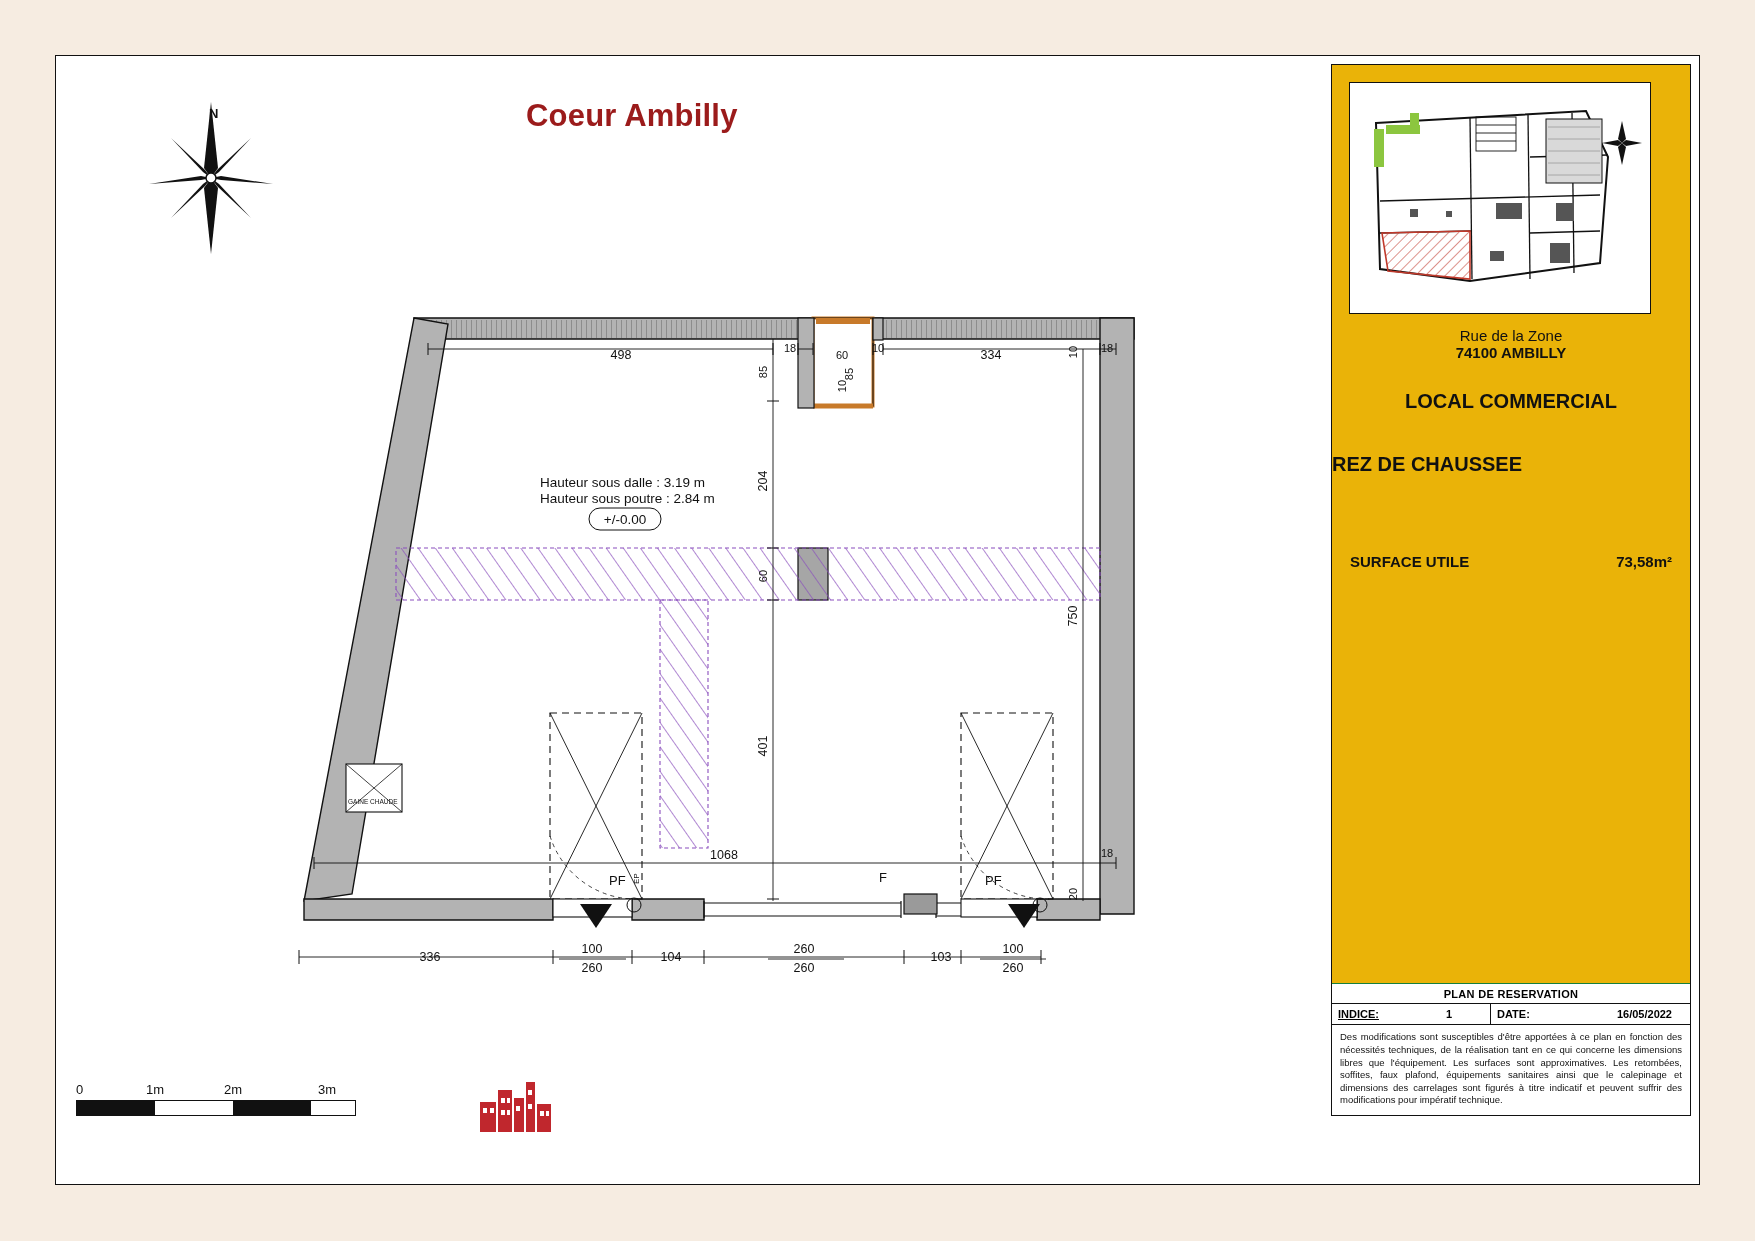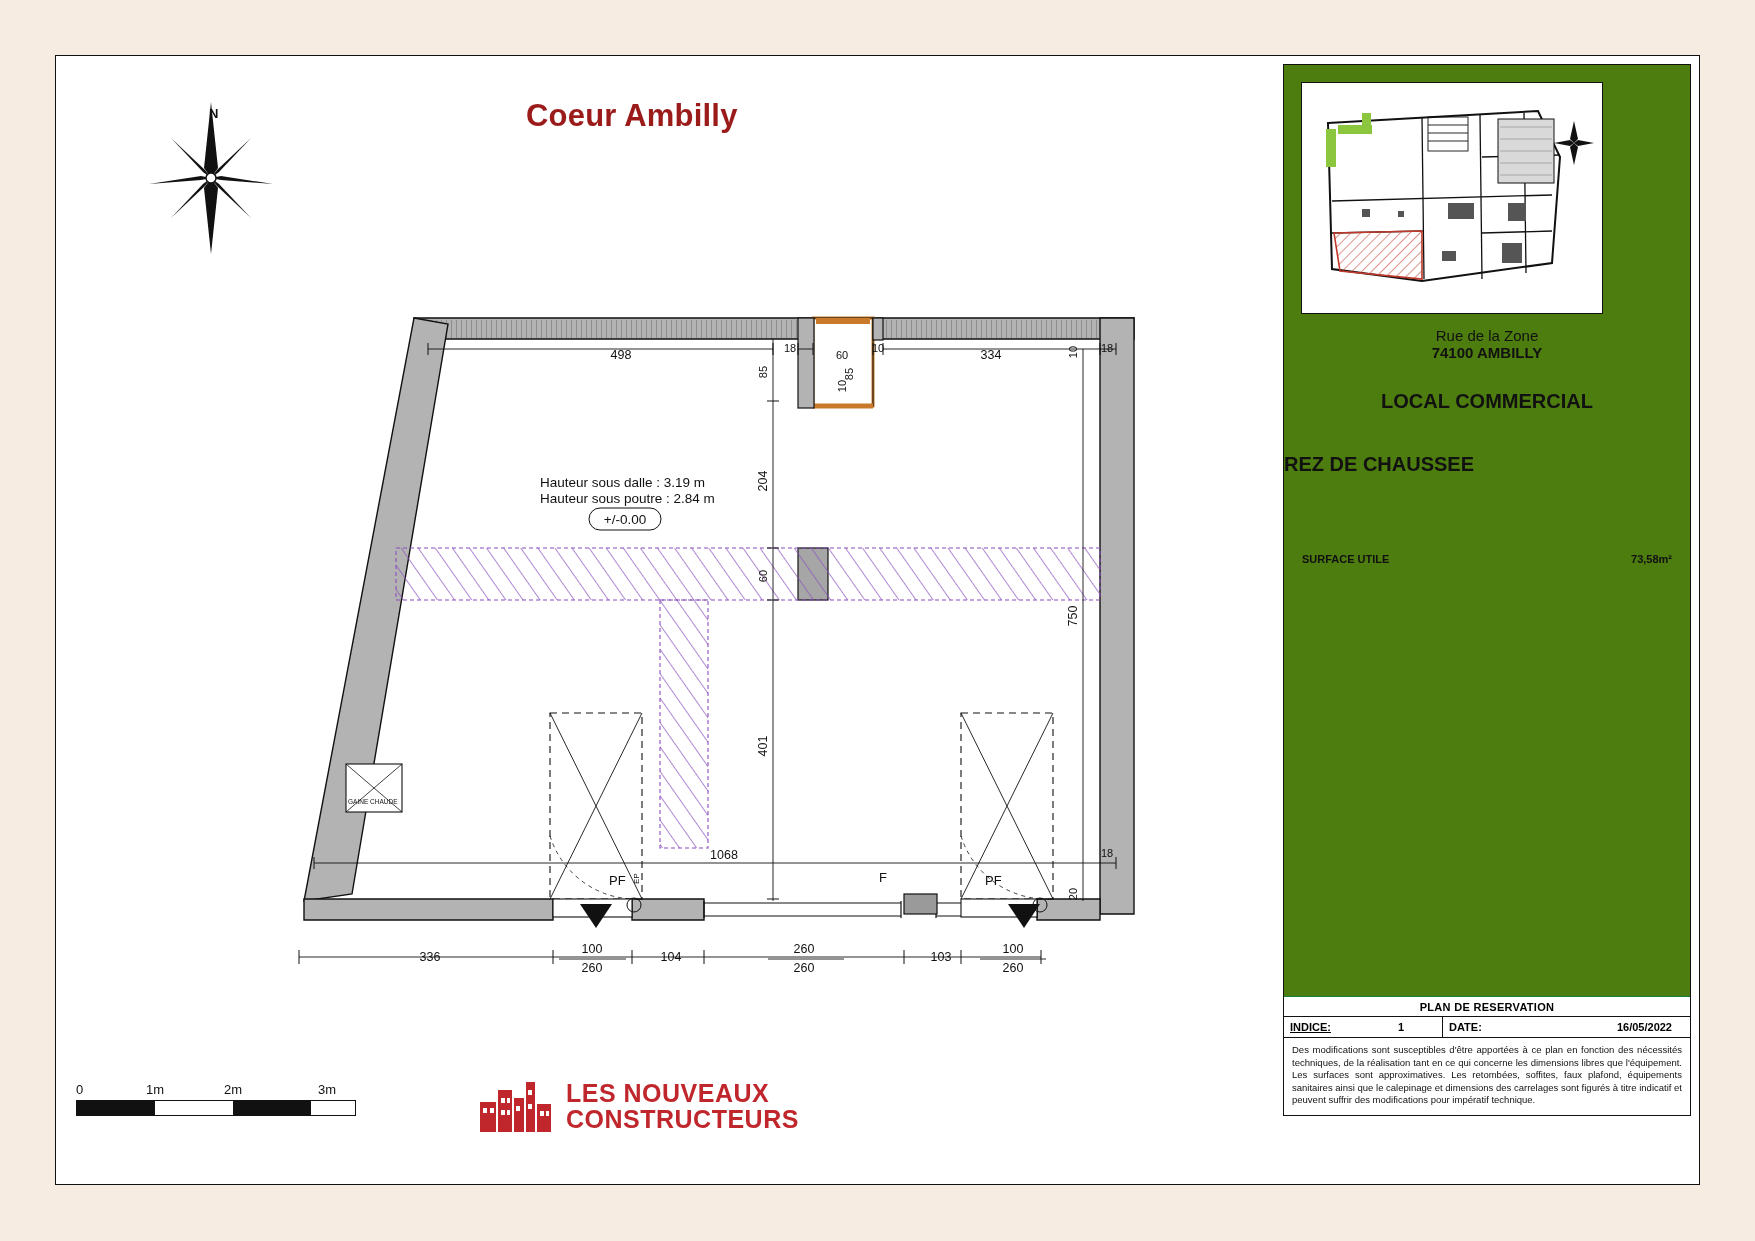--- a/index.html
+++ b/index.html
@@ -15,23 +15,23 @@
     width:1645px; height:1130px;
     background:#ffffff;
     border:1px solid #111;
     box-sizing:border-box;
   }
 
   
   .titleblock {
     position:absolute;
     right:8px; top:8px;
-    width:408px; height:1052px;
+    width:360px; height:1052px;
     border:1px solid #111;
-    background:#4d7c0f;
+    background:#eab308;
     box-sizing:border-box;
   }
   .tb-thumb {
     position:absolute;
     left:17px; top:17px;
     width:302px; height:232px;
     background:#ffffff;
     border:1px solid #111;
     box-sizing:border-box;
     overflow:hidden;
@@ -45,21 +45,21 @@
     position:absolute; left:0; top:325px; width:100%;
     text-align:center; font-size:20px; font-weight:bold; color:#111;
   }
   .tb-level {
     position:absolute; left:0; top:388px; width:100%;
     font-size:20px; font-weight:bold; color:#111;
   }
   .tb-surface {
     position:absolute; left:18px; right:18px; top:488px;
     display:flex; justify-content:space-between;
-    font-size:11px; font-weight:bold; color:#111;gap:40px;
+    font-size:15px; font-weight:bold; color:#111;gap:40px;
   }
 
   .tb-footer {
     position:absolute; left:0; right:0; bottom:0;
     border-top:1px solid #15803d;
     background:#ffffff;
   }
   .tb-footer-title {
     text-align:center; font-size:11px; font-weight:bold;
     padding:4px 0 3px; border-bottom:1px solid #111; letter-spacing:.3px;
@@ -351,24 +351,20 @@
           <rect x="31" y="20" width="3" height="5"></rect>
         <rect x="25" y="32" width="4" height="5"></rect>
           <rect x="31" y="32" width="3" height="5"></rect>
         <rect x="40" y="28" width="4" height="5"></rect>
         <rect x="52" y="12" width="4" height="5"></rect>
           <rect x="52" y="26" width="4" height="5"></rect>
         <rect x="64" y="33" width="4" height="5"></rect>
           <rect x="70" y="33" width="3" height="5"></rect>
       </g>
     </svg>
-    <div class="logo-text">
-      <div class="l1">LES NOUVEAUX</div>
-      <div class="l2">CONSTRUCTEURS</div>
-    </div>
   </div>
 
   <div class="titleblock">
 
     <div class="tb-thumb">
       <svg width="300" height="230" viewBox="0 0 300 230">
         <rect x="0" y="0" width="300" height="230" fill="#ffffff"></rect>
 
         <polygon points="26,40 236,28 258,74 250,180 120,198 30,186" fill="#ffffff" stroke="#111" stroke-width="2"></polygon>
 

